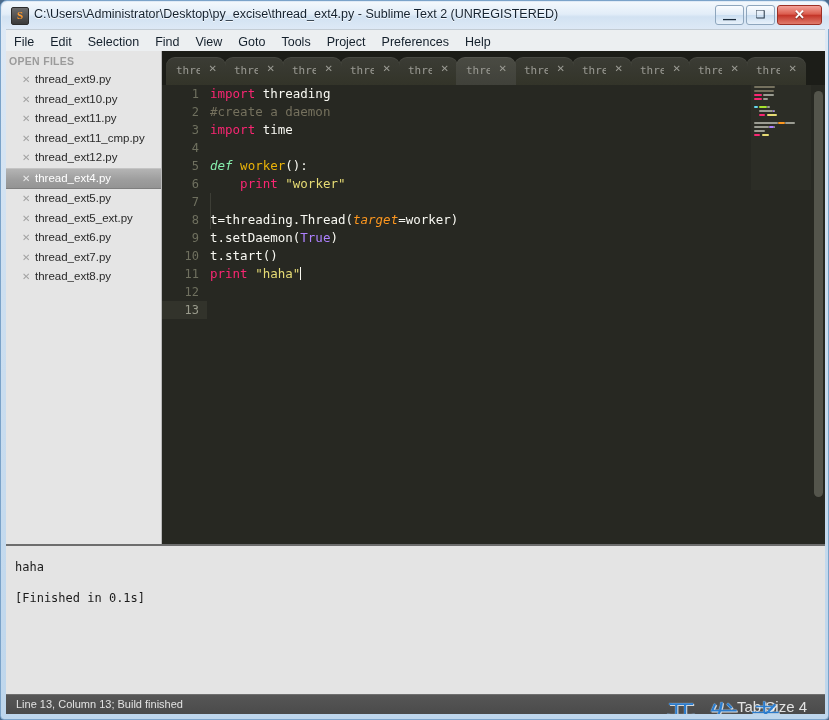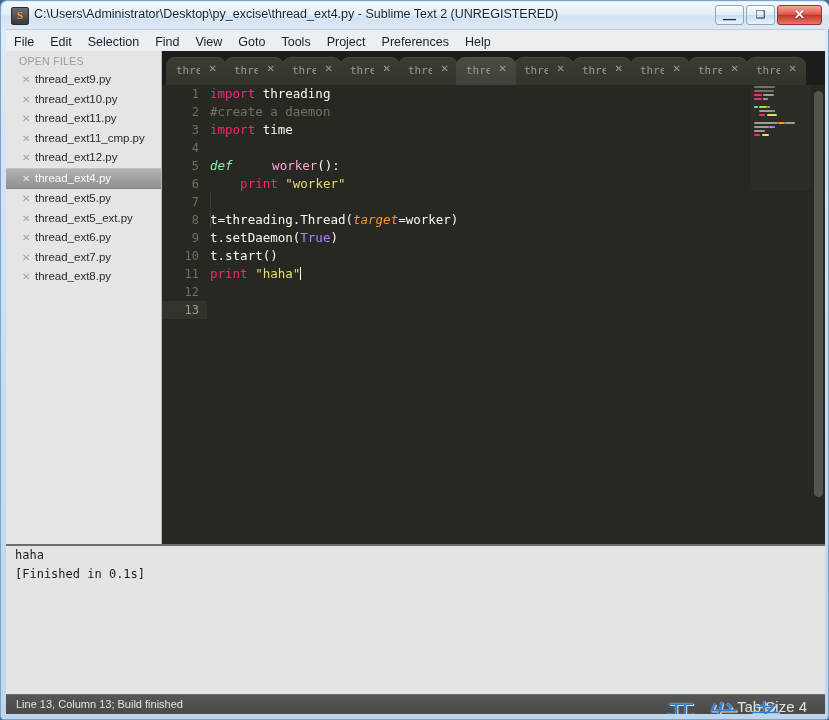--- a/index.html
+++ b/index.html
@@ -109,23 +109,23 @@
   #sidebar {
     position: absolute;
     left: 0; top: 0;
     width: 155px; height: 493px;
     background: #e5e5e5;
     border-right: 1px solid #b9b9b9;
     overflow: hidden;
   }
   #sidebar-header {
     position: absolute;
-    left: 13px; top: 4px;
+    left: 3px; top: 4px;
     font-size: 10.5px;
-    font-weight: normal;
+    font-weight: bold;
     color: #9b9b9b;
     letter-spacing: 0.3px;
   }
   #file-list { position:absolute; left:0; top:19px; width:155px; }
   .file-row {
     position: relative;
     height: 19.5px;
     line-height: 19.5px;
     cursor: pointer;
   }
@@ -231,21 +231,21 @@
     height: 18px;
     line-height: 18px;
     font-size: 12.5px;
     font-family: "DejaVu Sans Mono", monospace;
     color: #f8f8f2;
     white-space: pre;
   }
   .tok-comment { color: #75715e; }
   .tok-kw      { color: #f92672; }
   .tok-def     { color: #86efac; font-style: italic; }
-  .tok-fn      { color: #f9a8d4; margin-left: 32px; }
+  .tok-fn      { color: #eab308; }
   .tok-str     { color: #e6db74; }
   .tok-num     { color: #ae81ff; }
   .tok-const   { color: #ae81ff; }
   .tok-param   { color: #fd971f; font-style: italic; }
   .tok-plain   { color: #f8f8f2; }
   .caret {
     display: inline-block;
     width: 1px; height: 13px;
     background: #f8f8f0;
     vertical-align: -2px;
@@ -291,20 +291,21 @@
     border-top: 2px solid #6d6d6d;
     overflow: hidden;
   }
   .console-line {
     font-family: "DejaVu Sans Mono", monospace;
     font-size: 12px;
     color: #1b1b1b;
     padding-left: 9px;
     line-height: 19px;
     white-space: pre;
+    margin-top: 12px;
   }
 
   
   #statusbar {
     position: absolute;
     left: 0; top: 643px;
     width: 819px; height: 20px;
     background: linear-gradient(180deg,#565656 0%, #4a4a4a 100%);
     border-top: 1px solid #6f6f6f;
   }

